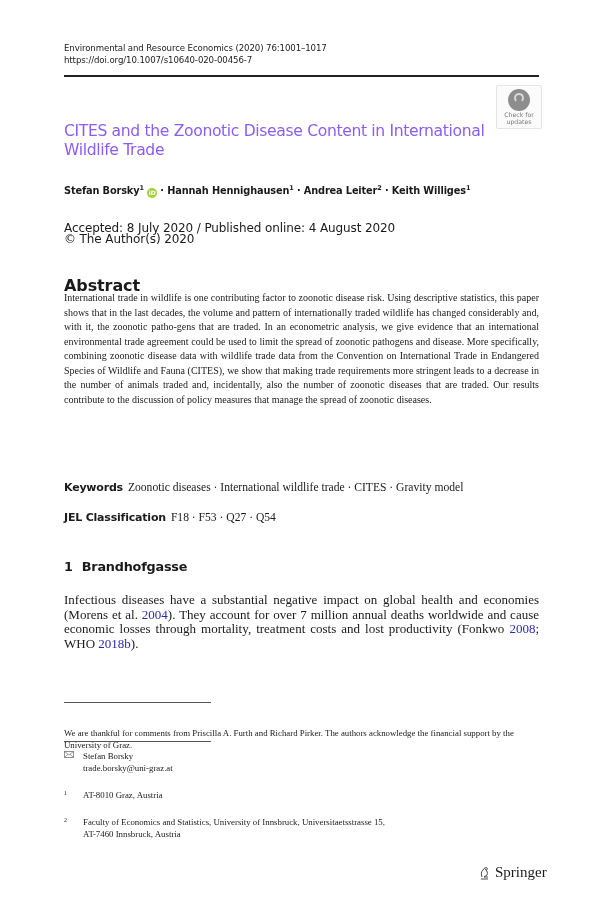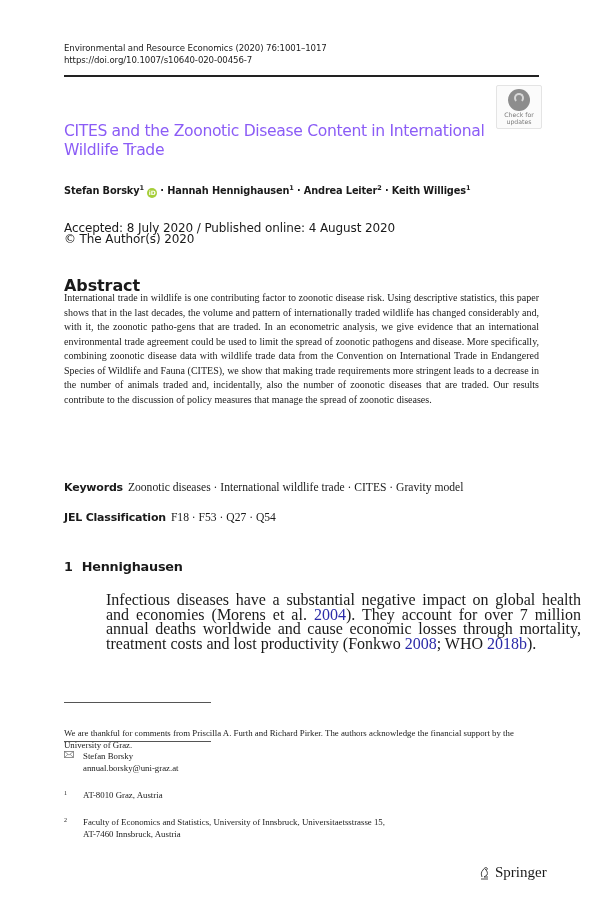--- a/index.html
+++ b/index.html
@@ -27,21 +27,21 @@
     #abstract-heading { left: 64px; top: 276px; font-size: 16px; font-weight: bold; letter-spacing: -0.1px; }
     #abstract-body { left: 64px; top: 291px; width: 475px; font-size: 10px; line-height: 14.55px; text-align: justify; }
 
     #keywords { left: 64px; top: 481px; width: 480px; font-size: 11.6px; white-space: nowrap; }
     #jel { left: 64px; top: 511px; width: 480px; font-size: 11.6px; white-space: nowrap; }
     .kw-label { font-family: "DejaVu Sans", "Liberation Sans", sans-serif; font-weight: bold; font-size: 11px; margin-right: 5px; letter-spacing: -0.2px; }
 
     #intro-heading { left: 64px; top: 559px; font-size: 12.8px; font-weight: bold; letter-spacing: -0.2px; }
     #intro-heading .num { margin-right: 9px; }
 
-    #intro-body { left: 64px; top: 593px; width: 475px; font-size: 16px; line-height: 14.55px; text-align: justify; margin-left: 42px; }
+    #intro-body { left: 64px; top: 593px; width: 475px; font-size: 13px; line-height: 14.55px; text-align: justify; }
     .ref { color: #2a2aa8; }
 
     #fn-rule1 { left: 64px; top: 702px; width: 147px; height: 1px; background: #555; }
     #fn-thanks { left: 64px; top: 709px; width: 476px; font-size: 8.8px; line-height: 12.3px; margin-top: 18px; }
     #fn-rule2 { left: 64px; top: 741px; width: 147px; height: 1px; background: #555; }
 
     #contact { left: 64px; top: 750px; font-size: 8.8px; line-height: 12.3px; }
     #contact .env { position: absolute; left: 0; top: 1px; width: 10px; height: 7px; }
     #contact .txt { margin-left: 19px; }
 
@@ -88,36 +88,36 @@
 
 <div id="keywords" class="abs serif">
   <span class="kw-label">Keywords</span><span>Zoonotic diseases · International wildlife trade · CITES · Gravity model</span>
 </div>
 
 <div id="jel" class="abs serif">
   <span class="kw-label">JEL Classification</span><span>F18 · F53 · Q27 · Q54</span>
 </div>
 
 <div id="intro-heading" class="abs sans">
-  <span class="num">1</span><span>Hennighausen</span>
+  <span class="num">1</span><span>Brandhofgasse</span>
 </div>
 <div id="intro-body" class="abs serif"><span>Infectious diseases have a substantial negative impact on global health and economies (Morens et al. </span><span class="ref">2004</span><span>). They account for over 7 million annual deaths worldwide and cause economic losses through mortality, treatment costs and lost productivity (Fonkwo </span><span class="ref">2008</span><span>; WHO </span><span class="ref">2018b</span><span>).</span></div>
 
 <div id="fn-rule1" class="abs"></div>
 <div id="fn-thanks" class="abs serif">We are thankful for comments from Priscilla A. Furth and Richard Pirker. The authors acknowledge the financial support by the University of Graz.</div>
 <div id="fn-rule2" class="abs"></div>
 
 <div id="contact" class="abs serif">
   <svg class="env" viewBox="0 0 10 7">
     <rect x="0.5" y="0.5" width="9" height="6" fill="none" stroke="#777" stroke-width="0.8"></rect>
     <path d="M0.5 0.5 L5 4 L9.5 0.5 M0.5 6.5 L4 3.2 M9.5 6.5 L6 3.2" fill="none" stroke="#777" stroke-width="0.7"></path>
   </svg>
   <div class="txt">
     <div>Stefan Borsky</div>
-    <div>annual.borsky@uni-graz.at</div>
+    <div>trade.borsky@uni-graz.at</div>
   </div>
 </div>
 
 <div id="aff1" class="abs aff serif">
   <span class="n">1</span>
   <div class="txt">
     <div>AT-8010 Graz, Austria</div>
   </div>
 </div>
 

